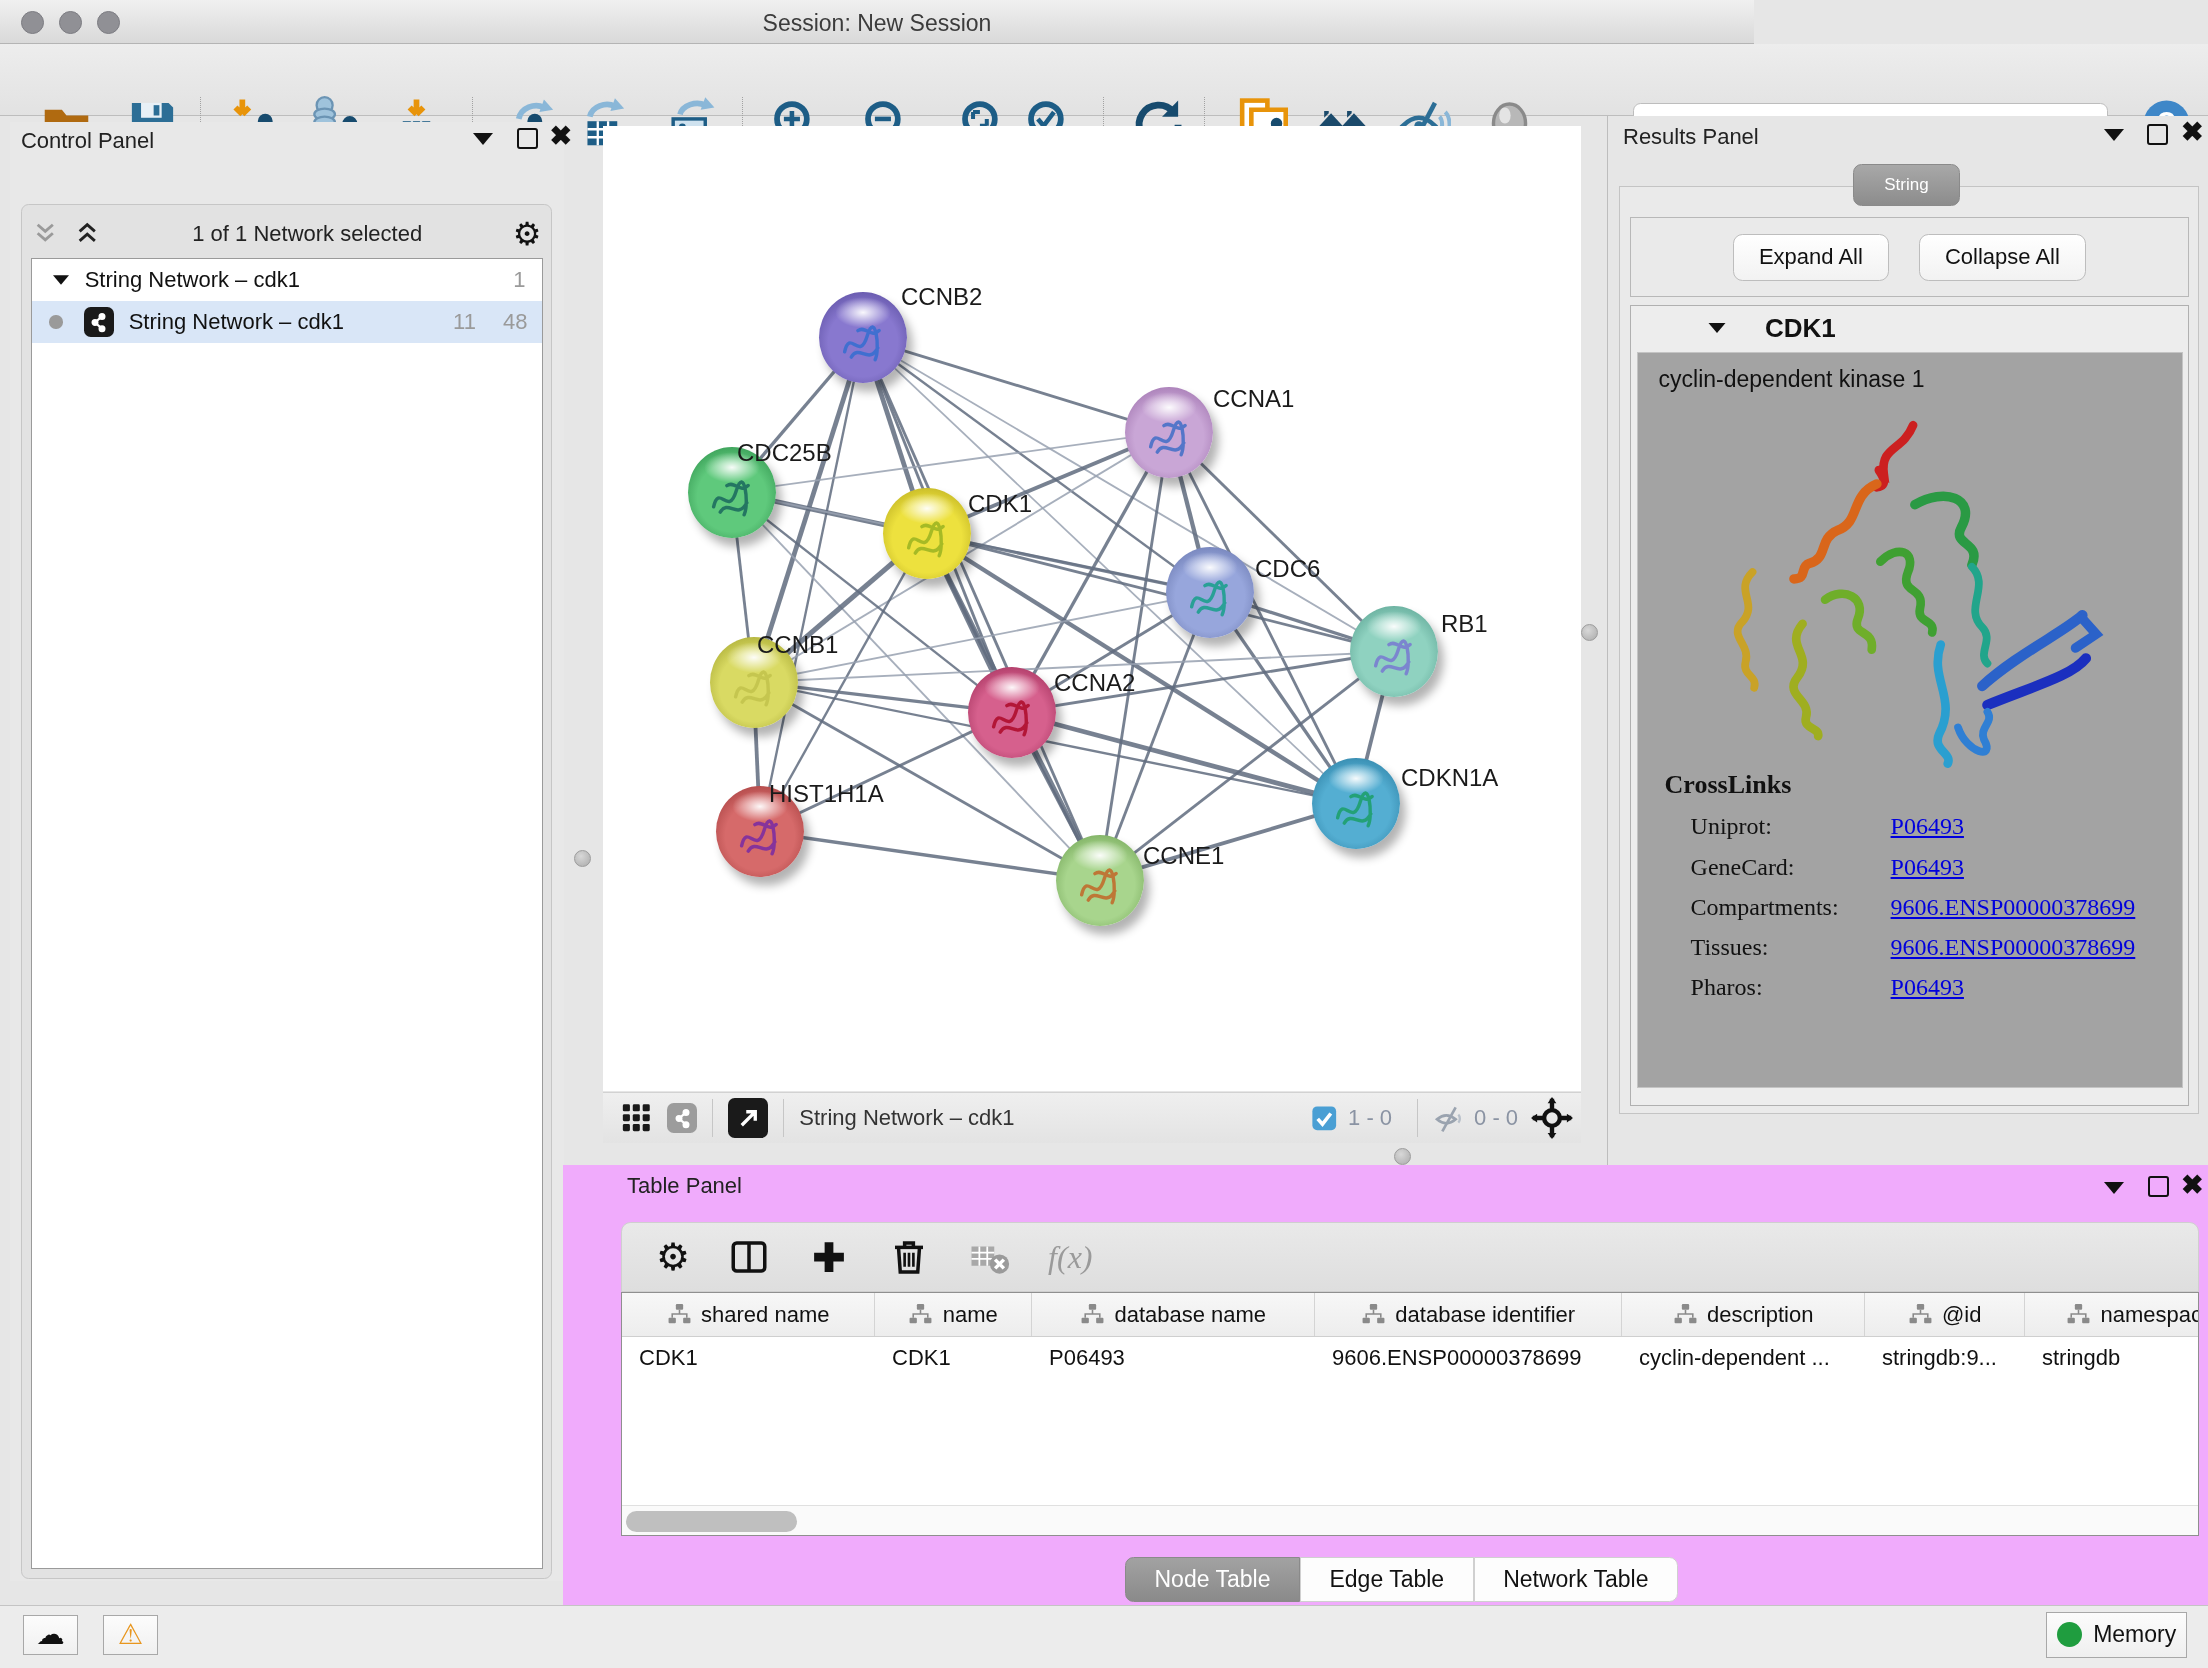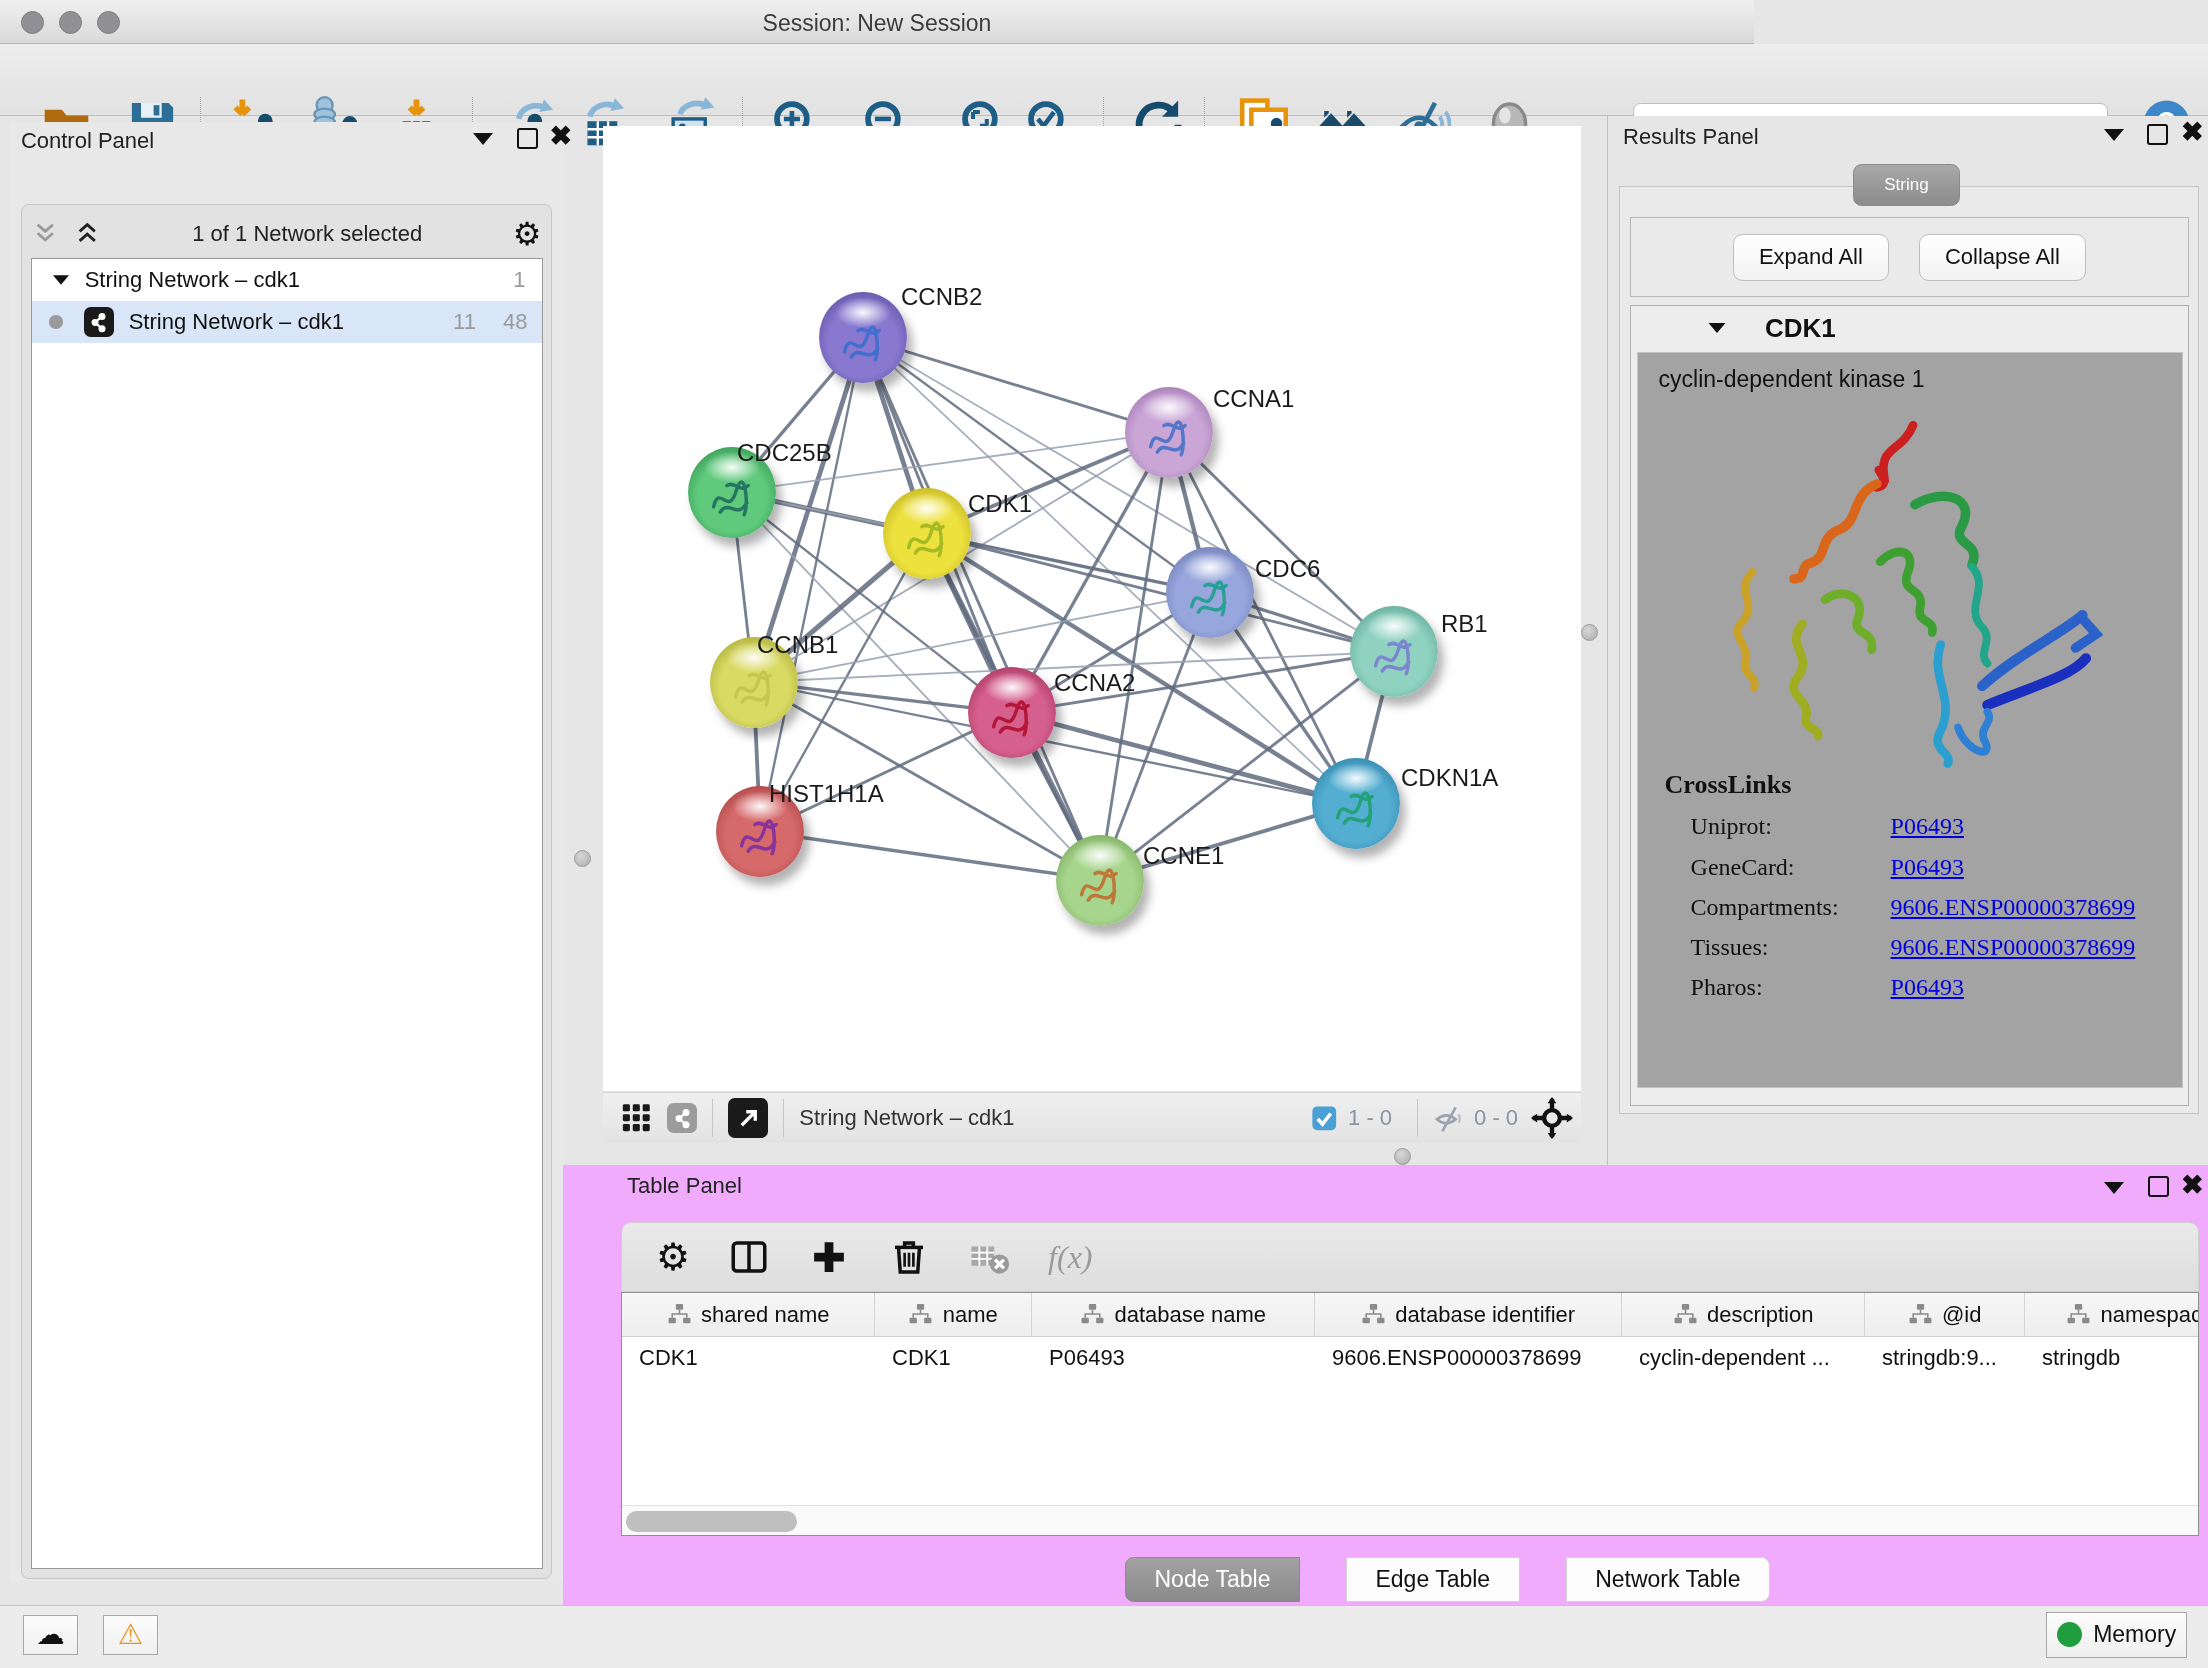--- a/index.html
+++ b/index.html
@@ -117,21 +117,21 @@
     background:#fff; border:1.9px solid #8f8f8f; overflow:hidden; }
   .thead { display:flex; height:44px; background:linear-gradient(#f7f7f7,#ededed); border-bottom:1px solid #cfcfcf; }
   .th { display:flex; align-items:center; justify-content:center; gap:9.5px; font-size:22px; color:#111;
     border-right:1px solid #d4d4d4; overflow:hidden; white-space:nowrap; flex:none; }
   .th svg { width:25px; height:25px; flex:none; }
   .trow { display:flex; height:42px; }
   .td { font-size:22px; color:#111; padding-left:17px; display:flex; align-items:center;
     overflow:hidden; white-space:nowrap; flex:none; }
   .hscroll { position:absolute; left:0; bottom:0; width:100%; height:30px; background:#fafafa; border-top:1px solid #e0e0e0; }
   .hthumb { position:absolute; left:3.8px; top:4.8px; width:171px; height:21px; background:#bfbfbf; border-radius:10.5px; }
-  .tp-tabs { position:absolute; left:562px; top:392px; display:flex;gap:46px; }
+  .tp-tabs { position:absolute; left:562px; top:392px; display:flex; }
   .tp-tab { height:45px; padding:0 28.5px; font-size:23px; display:flex; align-items:center;
     background:#fdfdfd; border:1px solid #d0d0d0; color:#111; }
   .tp-tab:first-child { border-radius:8.6px 0 0 8.6px; }
   .tp-tab:last-child { border-radius:0 8.6px 8.6px 0; }
   .tp-tab.active { background:linear-gradient(#a2a2a2,#8a8a8a); color:#fff; border-color:#8a8a8a; }
 
   
   .statusbar { position:absolute; left:0; top:1605px; width:2208px; height:63px;
     background:#ececec; border-top:1px solid #c4c4c4; }
   .sb-btn { position:absolute; top:8.6px; width:55px; height:40px; background:linear-gradient(#fcfcfc,#f0f0f0);

